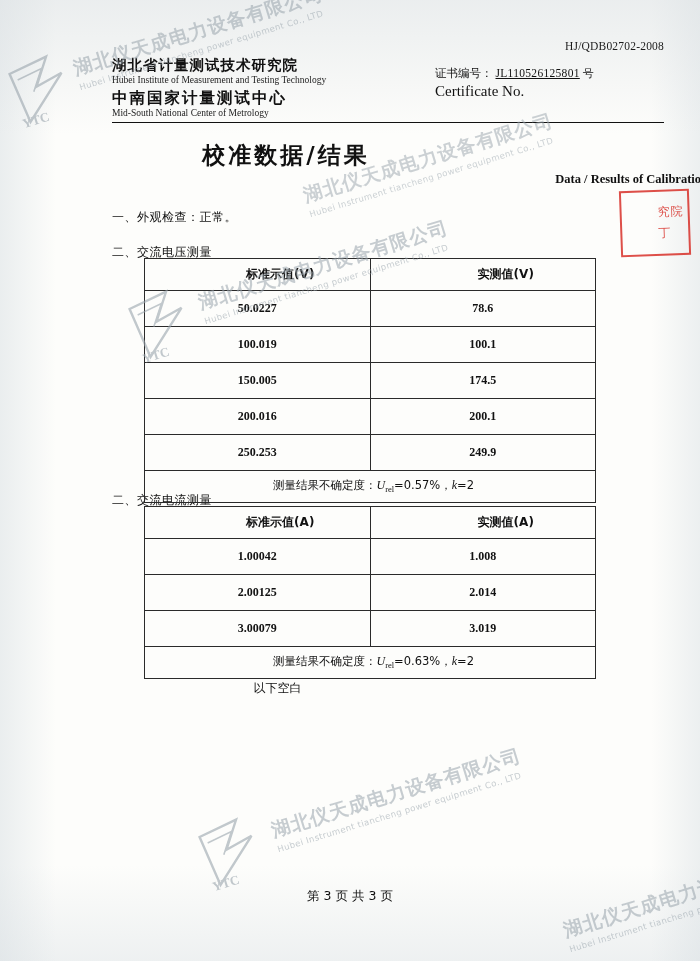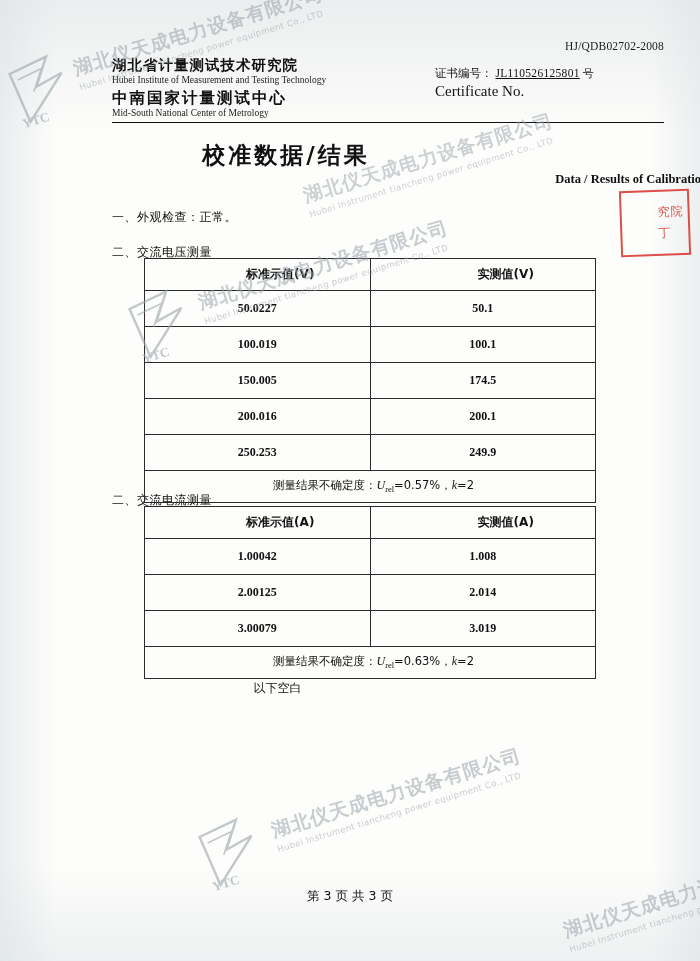--- a/index.html
+++ b/index.html
@@ -329,21 +329,21 @@
     <table class="data" id="table-voltage">
       <thead>
         <tr>
           <th style="width:50%">标准示值(V)</th>
           <th style="width:50%">实测值(V)</th>
         </tr>
       </thead>
       <tbody>
         <tr>
           <td class="val">50.0227</td>
-          <td class="val">50.1</td>
+          <td class="val">78.6</td>
         </tr>
         <tr>
           <td class="val">100.019</td>
           <td class="val">100.1</td>
         </tr>
         <tr>
           <td class="val">150.005</td>
           <td class="val">174.5</td>
         </tr>
         <tr>

